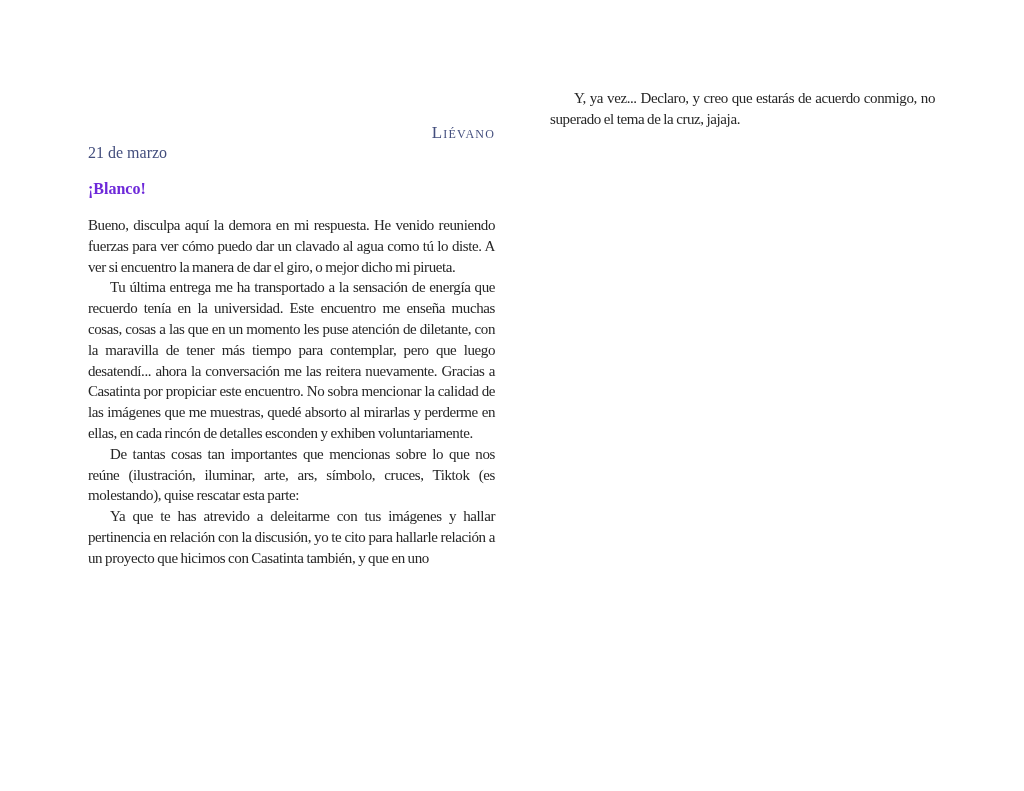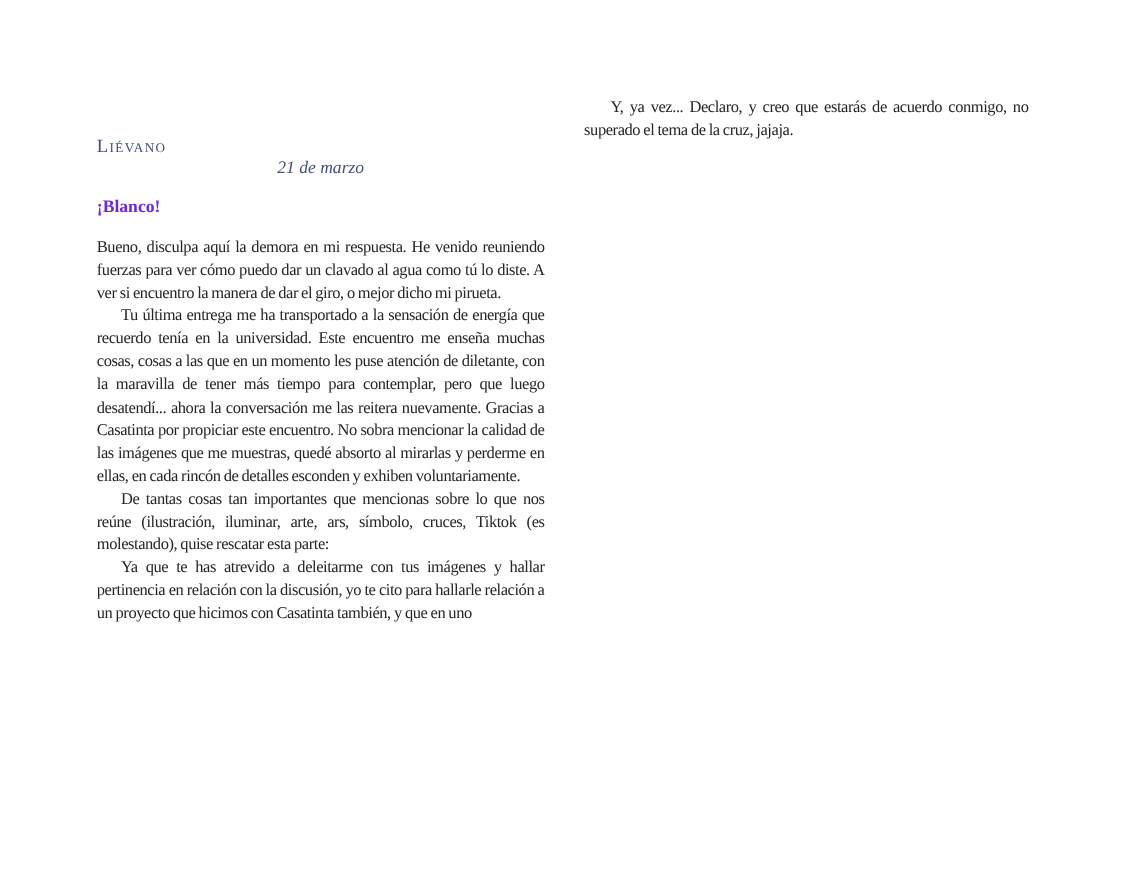--- a/index.html
+++ b/index.html
@@ -28,32 +28,31 @@
   }
   .col-right {
     position: absolute;
     left: 531px;
     top: 84px;
     width: 404px;
   }
   .author {
     margin: 0;
     padding-top: 7px;
-    text-align: left;
+    text-align: right;
     font-variant: small-caps;
     letter-spacing: 1.2px;
     font-size: 17px;
     line-height: 16px;
     color: #434e7d;
     font-weight: normal;
   }
   .date {
     margin: 3px 0 0 0;
-    text-align: center;
-    font-style: italic;
+    text-align: left;
     font-size: 16px;
     line-height: 17px;
     color: #434e7d;
   }
   .salutation {
     margin: 19px 0 0 0;
     font-weight: bold;
     font-size: 16px;
     line-height: 18px;
     color: #6d28d9;
@@ -75,20 +74,21 @@
     margin: 13px 0 13px 40px;
     text-align: justify;
     font-size: 13.6px;
     line-height: 20.2px;
     letter-spacing: -0.2px;
     text-indent: 0;
   }
   .col-right .body-par {
     text-indent: 24px;
     padding-top: 4px;
+    margin-left: 19px;
   }
 </style>
 </head>
 <body>
 
 <div class="page">
 
   <div class="col-left">
     <h2 class="author">Liévano</h2>
     <p class="date">21 de marzo</p>

